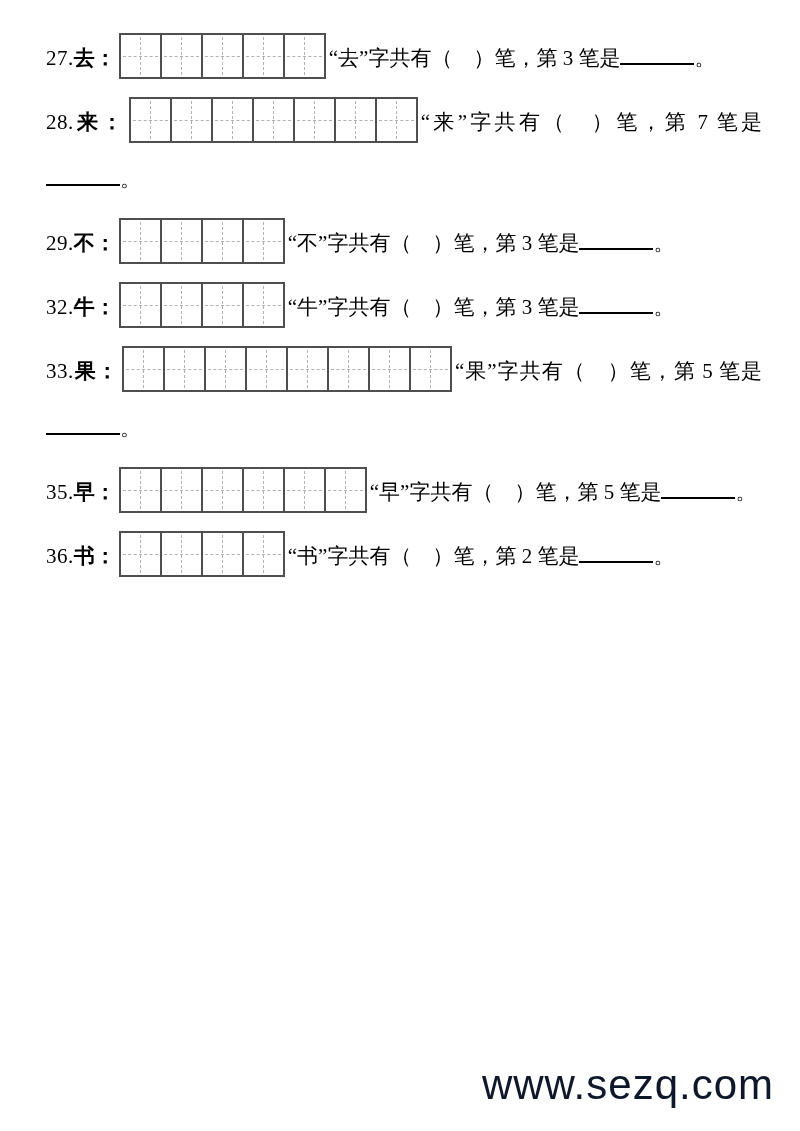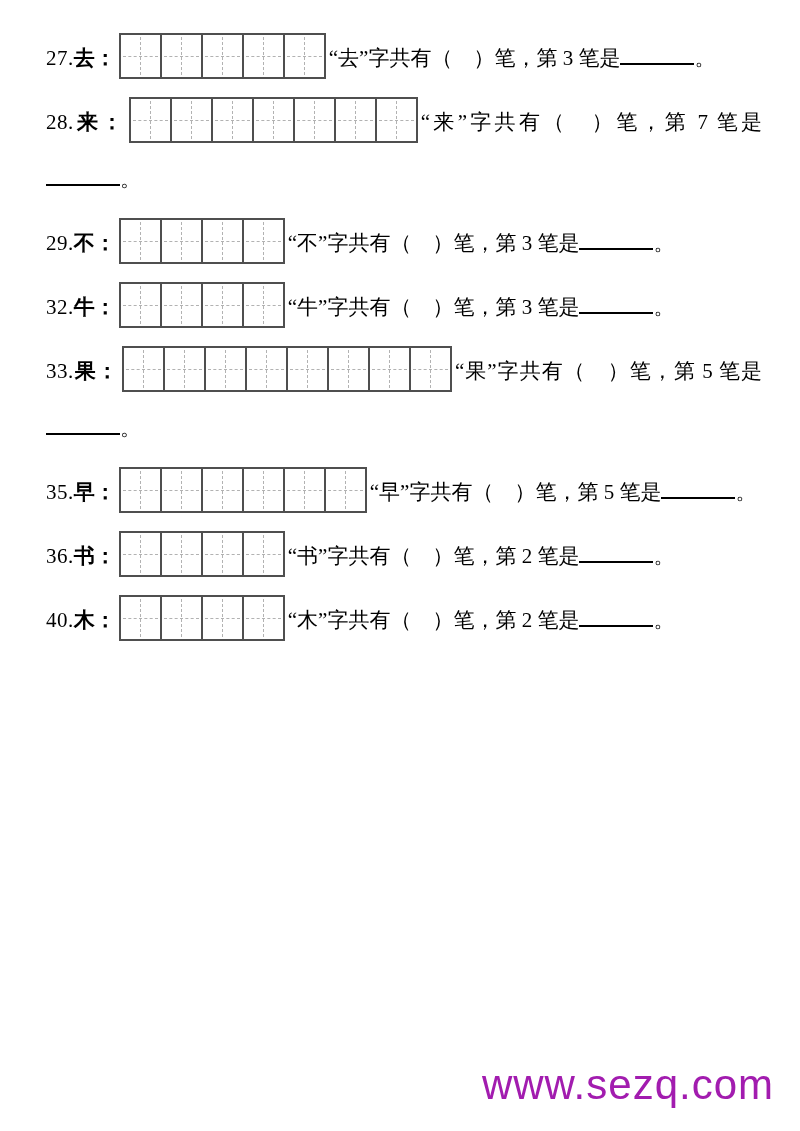--- a/index.html
+++ b/index.html
@@ -75,21 +75,21 @@
     height: 2px;
     border-bottom: 2px solid #000;
     vertical-align: baseline;
   }
   .watermark {
     position: absolute;
     right: 26px;
     bottom: 22px;
     font-family: "Liberation Sans", sans-serif;
     font-size: 42px;
-    color: #a21caf;
+    color: #0f172a;
     letter-spacing: 1px;
   }
 </style>
 </head>
 <body>
 
 <div class="content">
   <div id="items-container">
   <div class="item">
     <span class="num">27.</span><span class="char">去</span><span class="colon">：</span><span class="grid"><span class="box"></span><span class="box"></span><span class="box"></span><span class="box"></span><span class="box"></span></span><span class="q-text">“去”字共有（　）笔，第 3 笔是</span><span class="blank"></span><span class="q-period">。</span>
@@ -118,19 +118,16 @@
     <span class="num">35.</span><span class="char">早</span><span class="colon">：</span><span class="grid"><span class="box"></span><span class="box"></span><span class="box"></span><span class="box"></span><span class="box"></span><span class="box"></span></span><span class="q-text">“早”字共有（　）笔，第 5 笔是</span><span class="blank"></span><span class="q-period">。</span>
   </div>
 
   <div class="item">
     <span class="num">36.</span><span class="char">书</span><span class="colon">：</span><span class="grid"><span class="box"></span><span class="box"></span><span class="box"></span><span class="box"></span></span><span class="q-text">“书”字共有（　）笔，第 2 笔是</span><span class="blank"></span><span class="q-period">。</span>
   </div>
 
 
 
 
-  <div class="item">
-    <span class="num">40.</span><span class="char">木</span><span class="colon">：</span><span class="grid"><span class="box"></span><span class="box"></span><span class="box"></span><span class="box"></span></span><span class="q-text">“木”字共有（　）笔，第 2 笔是</span><span class="blank"></span><span class="q-period">。</span>
-  </div>
 </div>
 </div>
 
 <div class="watermark">www.sezq.com</div>
 
 </body></html>

